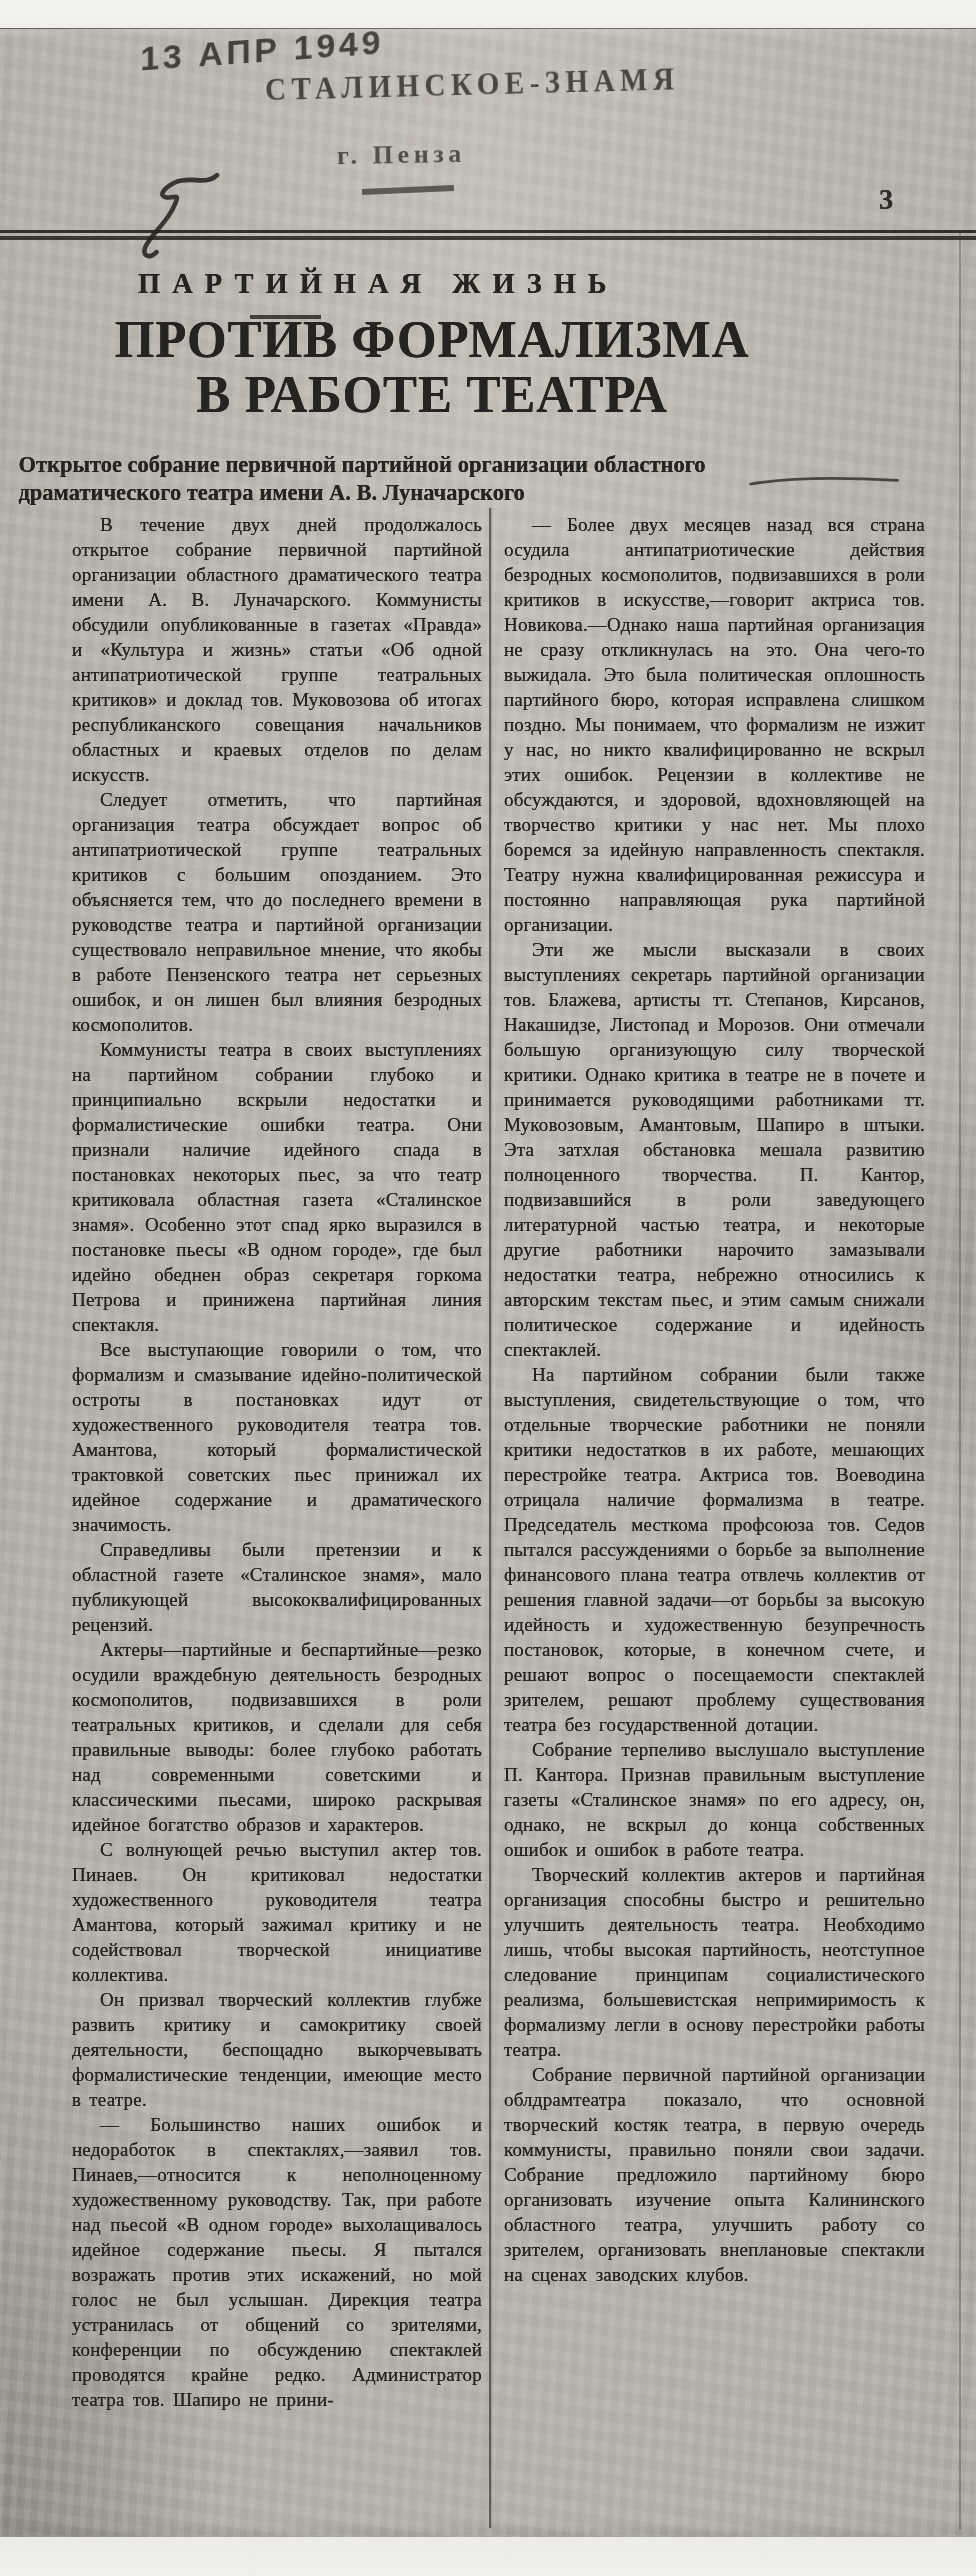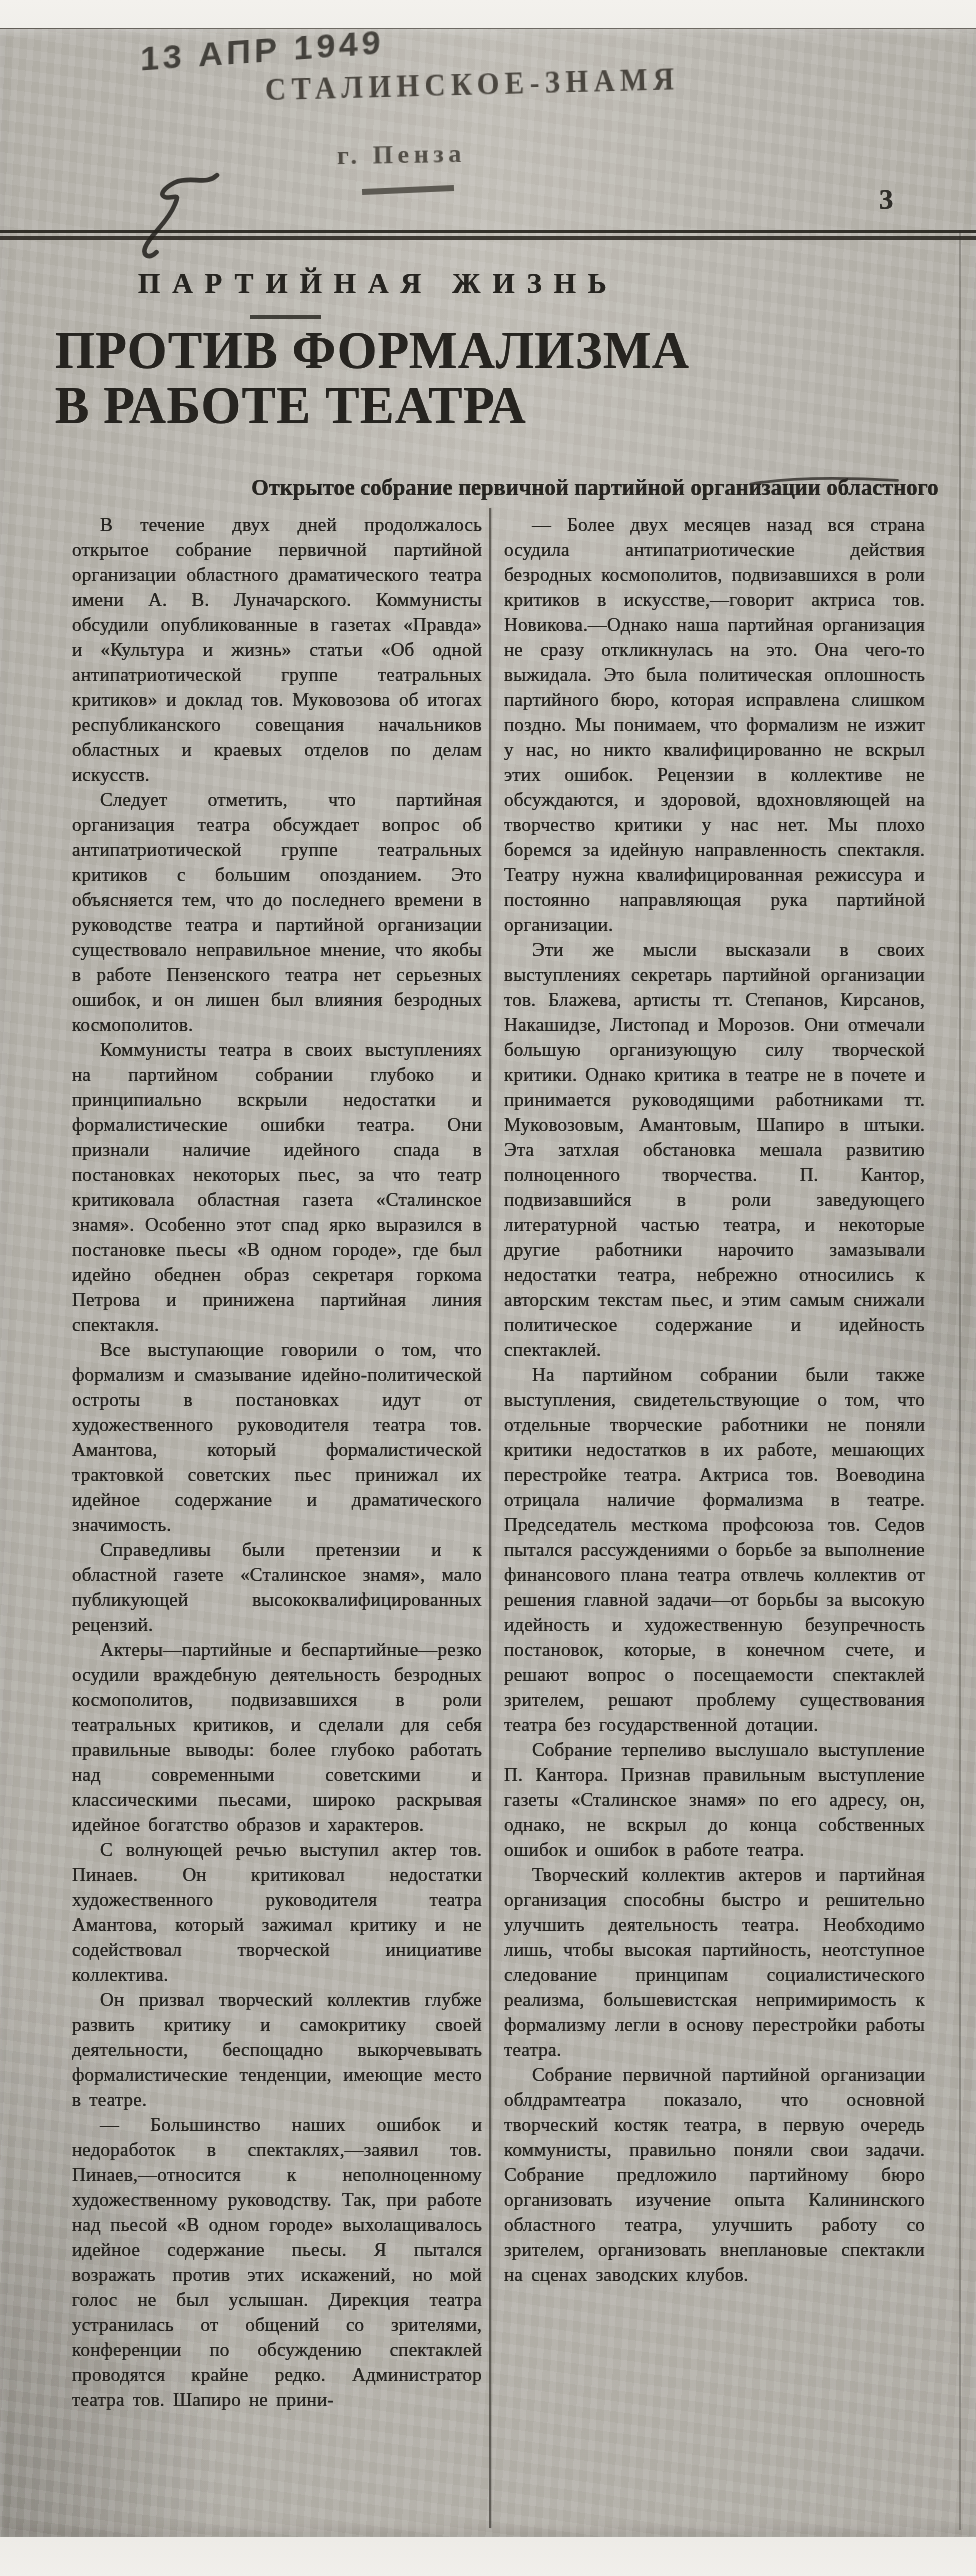--- a/index.html
+++ b/index.html
@@ -52,26 +52,26 @@
   .rule{position:absolute;left:0;width:976px;background:#24211b;}
   .rule-a{top:230px;height:2.8px;opacity:.9;}
   .rule-b{top:236px;height:3.7px;opacity:.85;}
   .edge-right{position:absolute;left:959px;top:230px;width:1.8px;height:2300px;background:rgba(45,43,38,.3);}
   
   .section-head{
     position:absolute;left:138px;top:268px;font-weight:700;font-size:28.5px;
     letter-spacing:12px;white-space:nowrap;transform:scaleY(1.05);
   }
   .section-underline{position:absolute;left:250px;top:315px;width:71px;height:3.7px;background:#2c2a24;opacity:.85;}
-  .head-wrap{position:absolute;left:55px;top:323px;width:754px;}
+  .head-wrap{position:absolute;left:55px;top:312px;width:754px;text-align:center;}
   .headline{
     font-weight:700;font-size:51px;line-height:55px;letter-spacing:0.9px;
     transform:scaleY(1.04);white-space:nowrap;
   }
-  .sub-wrap{position:absolute;left:18.4px;top:474px;width:920px;text-align:right;}
+  .sub-wrap{position:absolute;left:18.4px;top:451px;width:920px;text-align:left;}
   .subtitle{font-weight:700;font-size:22.5px;line-height:28px;white-space:nowrap;}
   .sub-swoosh{position:absolute;left:747px;top:473px;width:156px;height:16.6px;opacity:.8;}
   
   .col{
     position:absolute;top:512px;text-align:justify;
     font-size:19px;line-height:25px;word-spacing:3.2px;letter-spacing:0.2px;
   }
   .col-left{left:72px;width:410px;}
   .col-right{left:504px;width:421px;}
   .col p{margin:0;text-indent:28px;}
@@ -96,20 +96,21 @@
 <div class="edge-right"></div>
 
 <div class="section-head ink">ПАРТИЙНАЯ ЖИЗНЬ</div>
 <div class="section-underline"></div>
 <div class="head-wrap">
   <div class="headline ink">ПРОТИВ ФОРМАЛИЗМА</div>
   <div class="headline ink">В РАБОТЕ ТЕАТРА</div>
 </div>
 <div class="sub-wrap">
   <div class="subtitle ink">Открытое собрание первичной партийной организации областного</div>
+  <div class="subtitle ink">драматического театра имени А. В. Луначарского</div>
 </div>
 <svg class="sub-swoosh" viewBox="0 0 170 18">
   <path d="M4 12 Q60 2 164 8" fill="none" stroke="#2e2b27" stroke-width="3" stroke-linecap="round"></path>
 </svg>
 
 <div class="divider"></div>
 
 <div class="col col-left ink">
   <p>В течение двух дней продолжалось открытое собрание первичной партийной организации областного драматического театра имени А. В. Луначарского. Коммунисты обсудили опубликованные в газетах «Правда» и «Культура и жизнь» статьи «Об одной антипатриотической группе театральных критиков» и доклад тов. Муковозова об итогах республиканского совещания начальников областных и краевых отделов по делам искусств.</p>
   <p>Следует отметить, что партийная организация театра обсуждает вопрос об антипатриотической группе театральных критиков с большим опозданием. Это объясняется тем, что до последнего времени в руководстве театра и партийной организации существовало неправильное мнение, что якобы в работе Пензенского театра нет серьезных ошибок, и он лишен был влияния безродных космополитов.</p>

